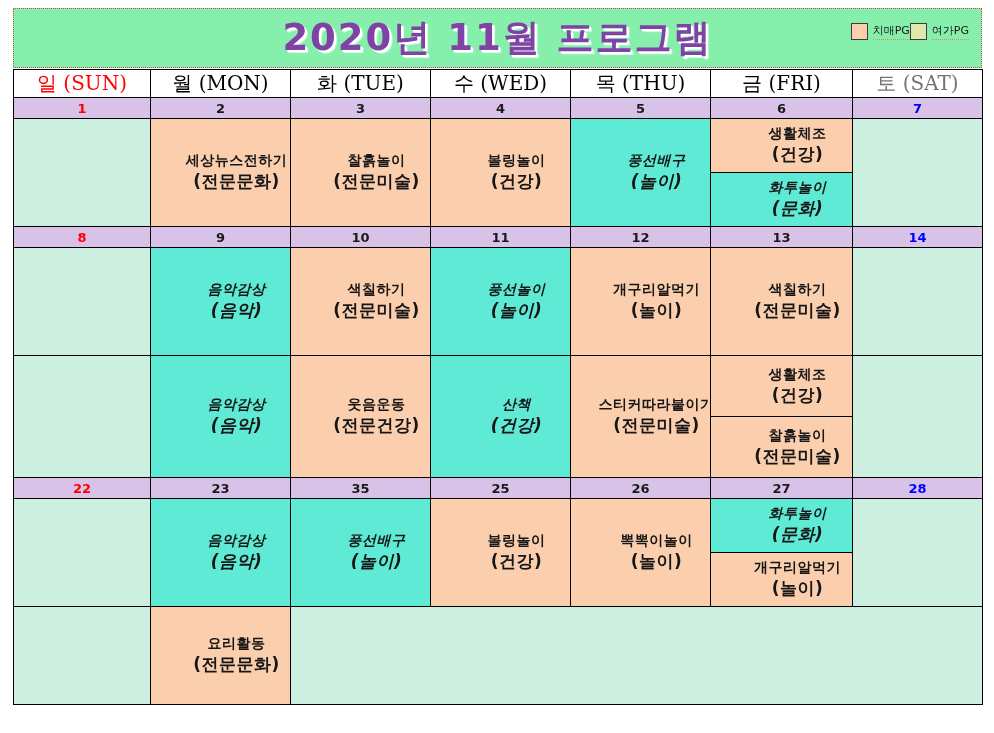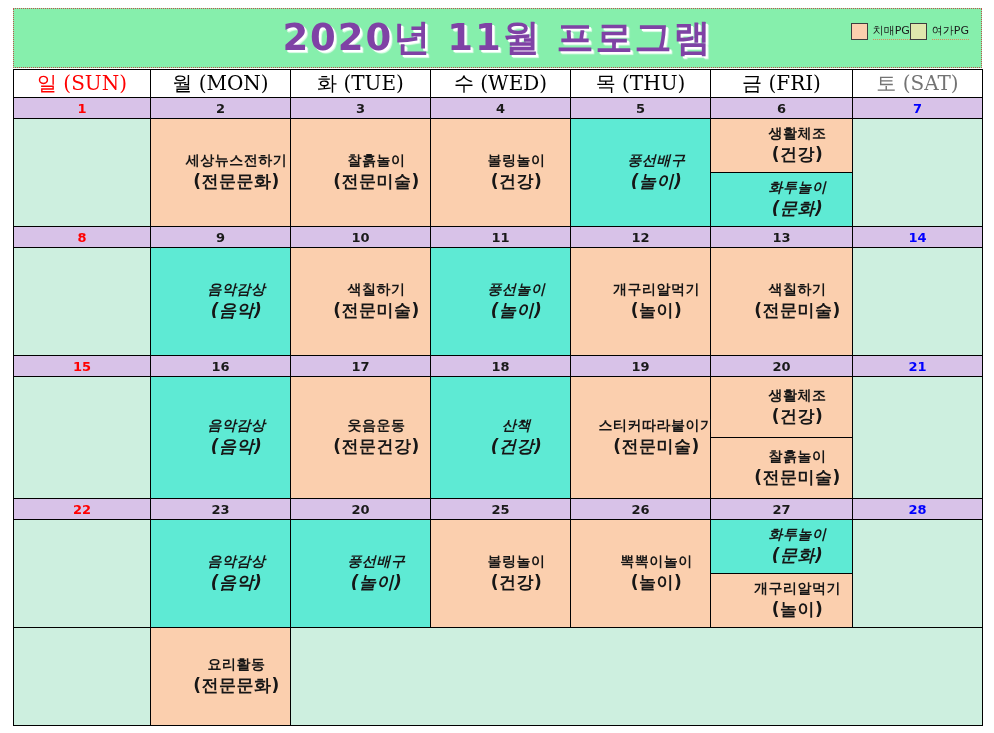--- a/index.html
+++ b/index.html
@@ -304,29 +304,20 @@
             <div class="slotwrap">
               <div class="slot pg-chimae">
                 <div class="act-name">색칠하기</div>
                 <div class="act-cat">(전문미술)</div>
               </div>
             </div>
           </td>
           <td class="bodycell r-tall weekend"></td>
         </tr>
         <tr>
-          <td class="datecell sun">15</td>
-          <td class="datecell">16</td>
-          <td class="datecell">17</td>
-          <td class="datecell">18</td>
-          <td class="datecell">19</td>
-          <td class="datecell">20</td>
-          <td class="datecell sat">21</td>
-        </tr>
-        <tr>
           <td class="bodycell r-tall3 weekend"></td>
           <td class="bodycell r-tall3">
             <div class="slotwrap">
               <div class="slot pg-yeoga">
                 <div class="act-name">음악감상</div>
                 <div class="act-cat">(음악)</div>
               </div>
             </div>
           </td>
           <td class="bodycell r-tall3">
@@ -363,21 +354,21 @@
                 <div class="act-name">찰흙놀이</div>
                 <div class="act-cat">(전문미술)</div>
               </div>
             </div>
           </td>
           <td class="bodycell r-tall3 weekend"></td>
         </tr>
         <tr>
           <td class="datecell sun">22</td>
           <td class="datecell">23</td>
-          <td class="datecell">20</td>
+          <td class="datecell">35</td>
           <td class="datecell">25</td>
           <td class="datecell">26</td>
           <td class="datecell">27</td>
           <td class="datecell sat">28</td>
         </tr>
         <tr>
           <td class="bodycell r-tall weekend"></td>
           <td class="bodycell r-tall">
             <div class="slotwrap">
               <div class="slot pg-yeoga">

